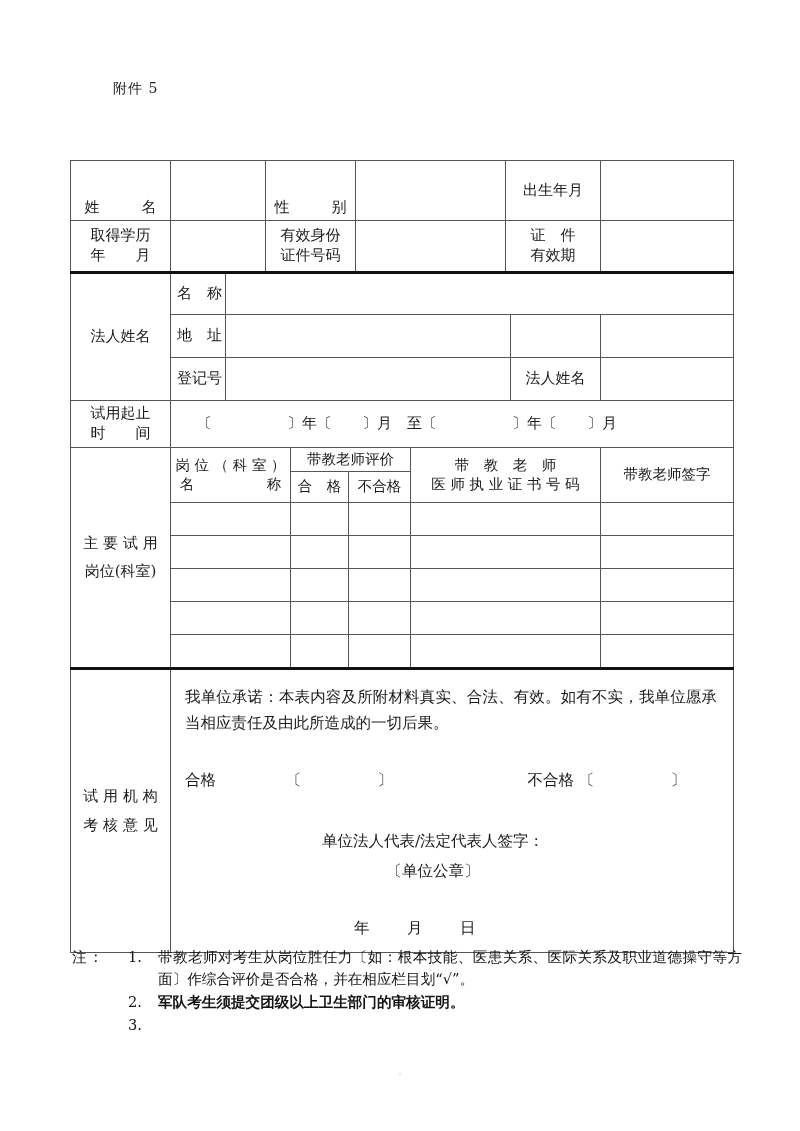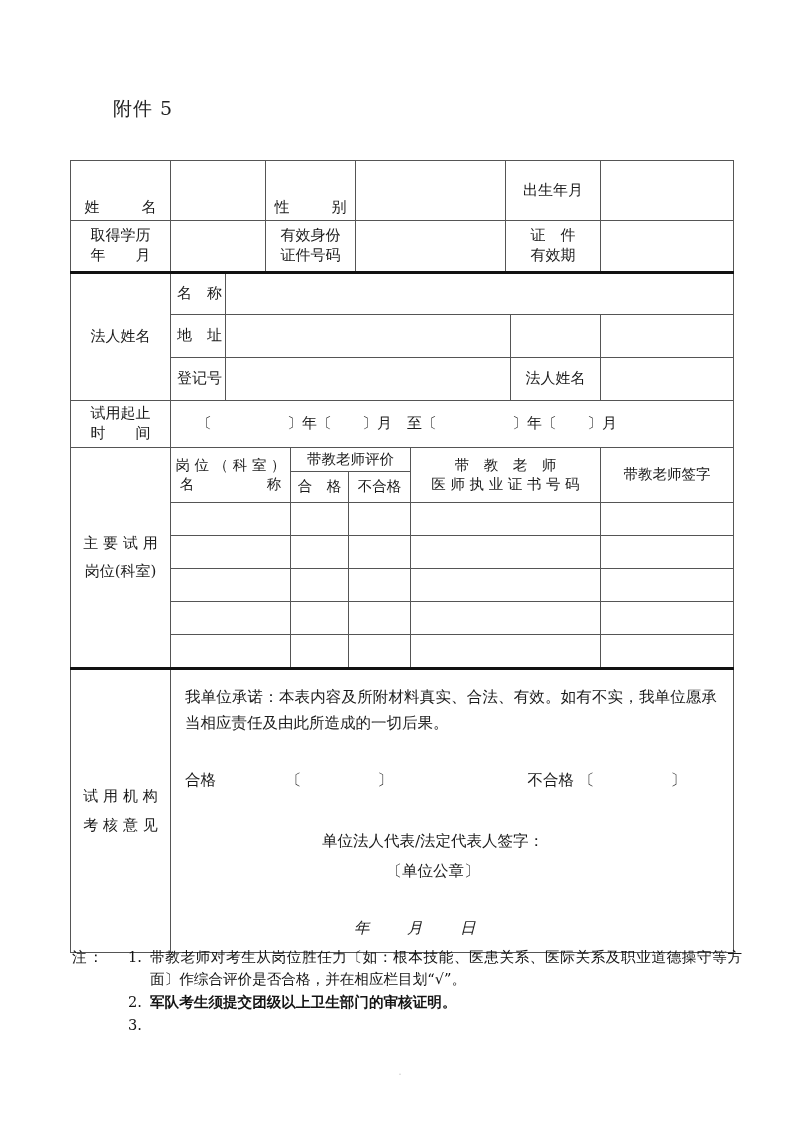--- a/index.html
+++ b/index.html
@@ -31,23 +31,23 @@
     text-align: center;
     font-size: 11px;
     color: #b9b9b9;
     letter-spacing: 1px;
     font-family: "DejaVu Serif", "Liberation Serif", serif;
   }
 
   
   .attach-no {
     position: absolute;
-    top: 96px;
+    top: 80px;
     left: 113px;
-    font-size: 19px;
+    font-size: 14px;
     color: #222;
     letter-spacing: 1px;
   }
 
   
   .doc-title {
     position: absolute;
     top: 123px;
     left: 0;
     width: 800px;
@@ -132,21 +132,20 @@
     text-align: center;
     font-size: 15.5px;
     margin-top: 4px;
     padding-right: 36px;
   }
   .op-date {
     text-align: center;
     margin-top: 30px;
     font-size: 15.5px;
     padding-right: 40px;
-    font-style: italic;
   }
   .op-date .d { display: inline-block; width: 48px; text-align: left; }
 
   .vlabel {
     text-align: center;
     font-size: 15px;
     line-height: 1.9;
     white-space: nowrap;
   }
 
@@ -169,20 +168,21 @@
     flex: 0 0 56px;
     letter-spacing: 2px;
   }
   .note-num {
     width: 22px;
     flex: 0 0 22px;
   }
   .note-txt {
     flex: 1;
     text-align: justify;
+    margin-left: 8px;
   }
   .note-txt.bold { font-weight: bold; }
 
   .footer-dot {
     position: absolute;
     top: 1065px;
     left: 0;
     width: 800px;
     text-align: center;
     font-size: 11px;

